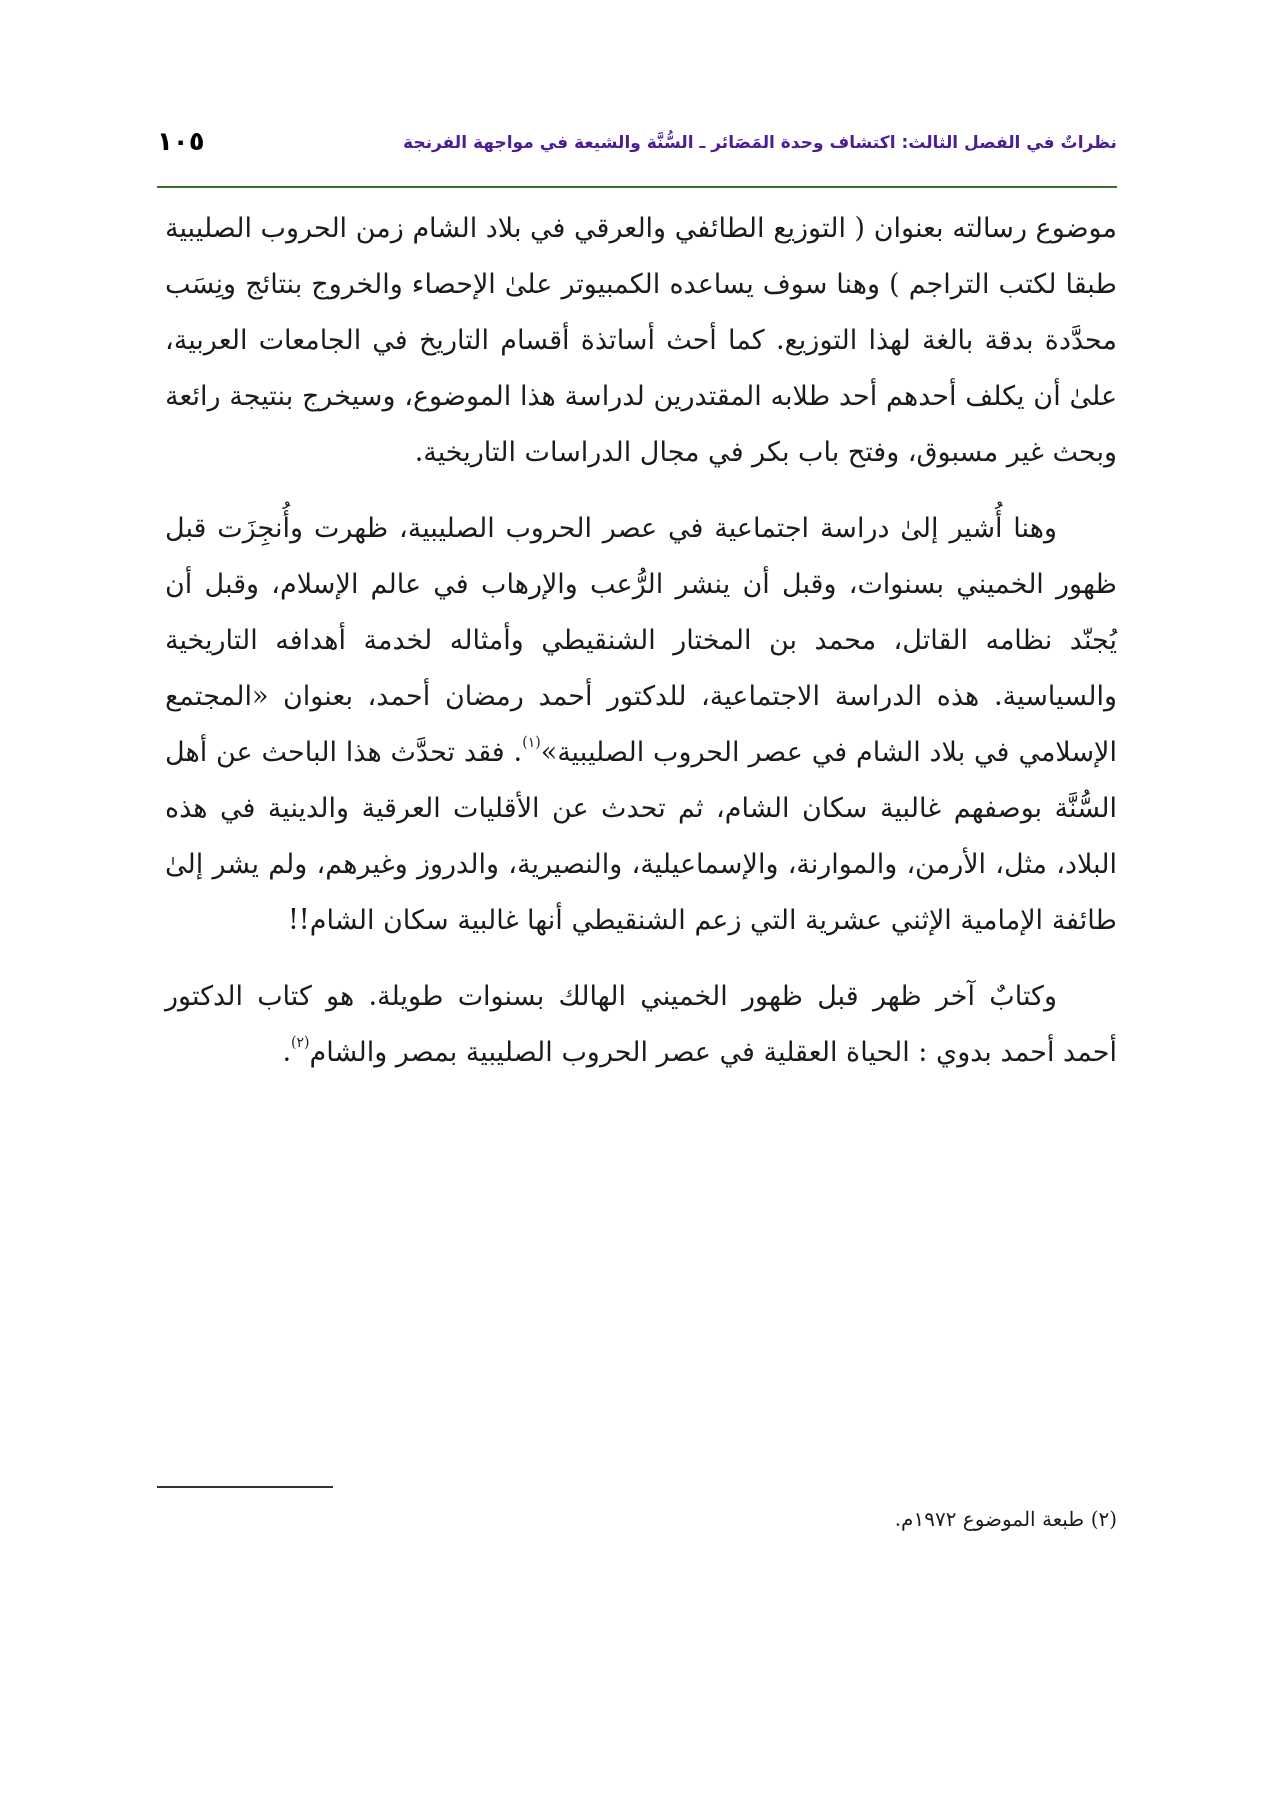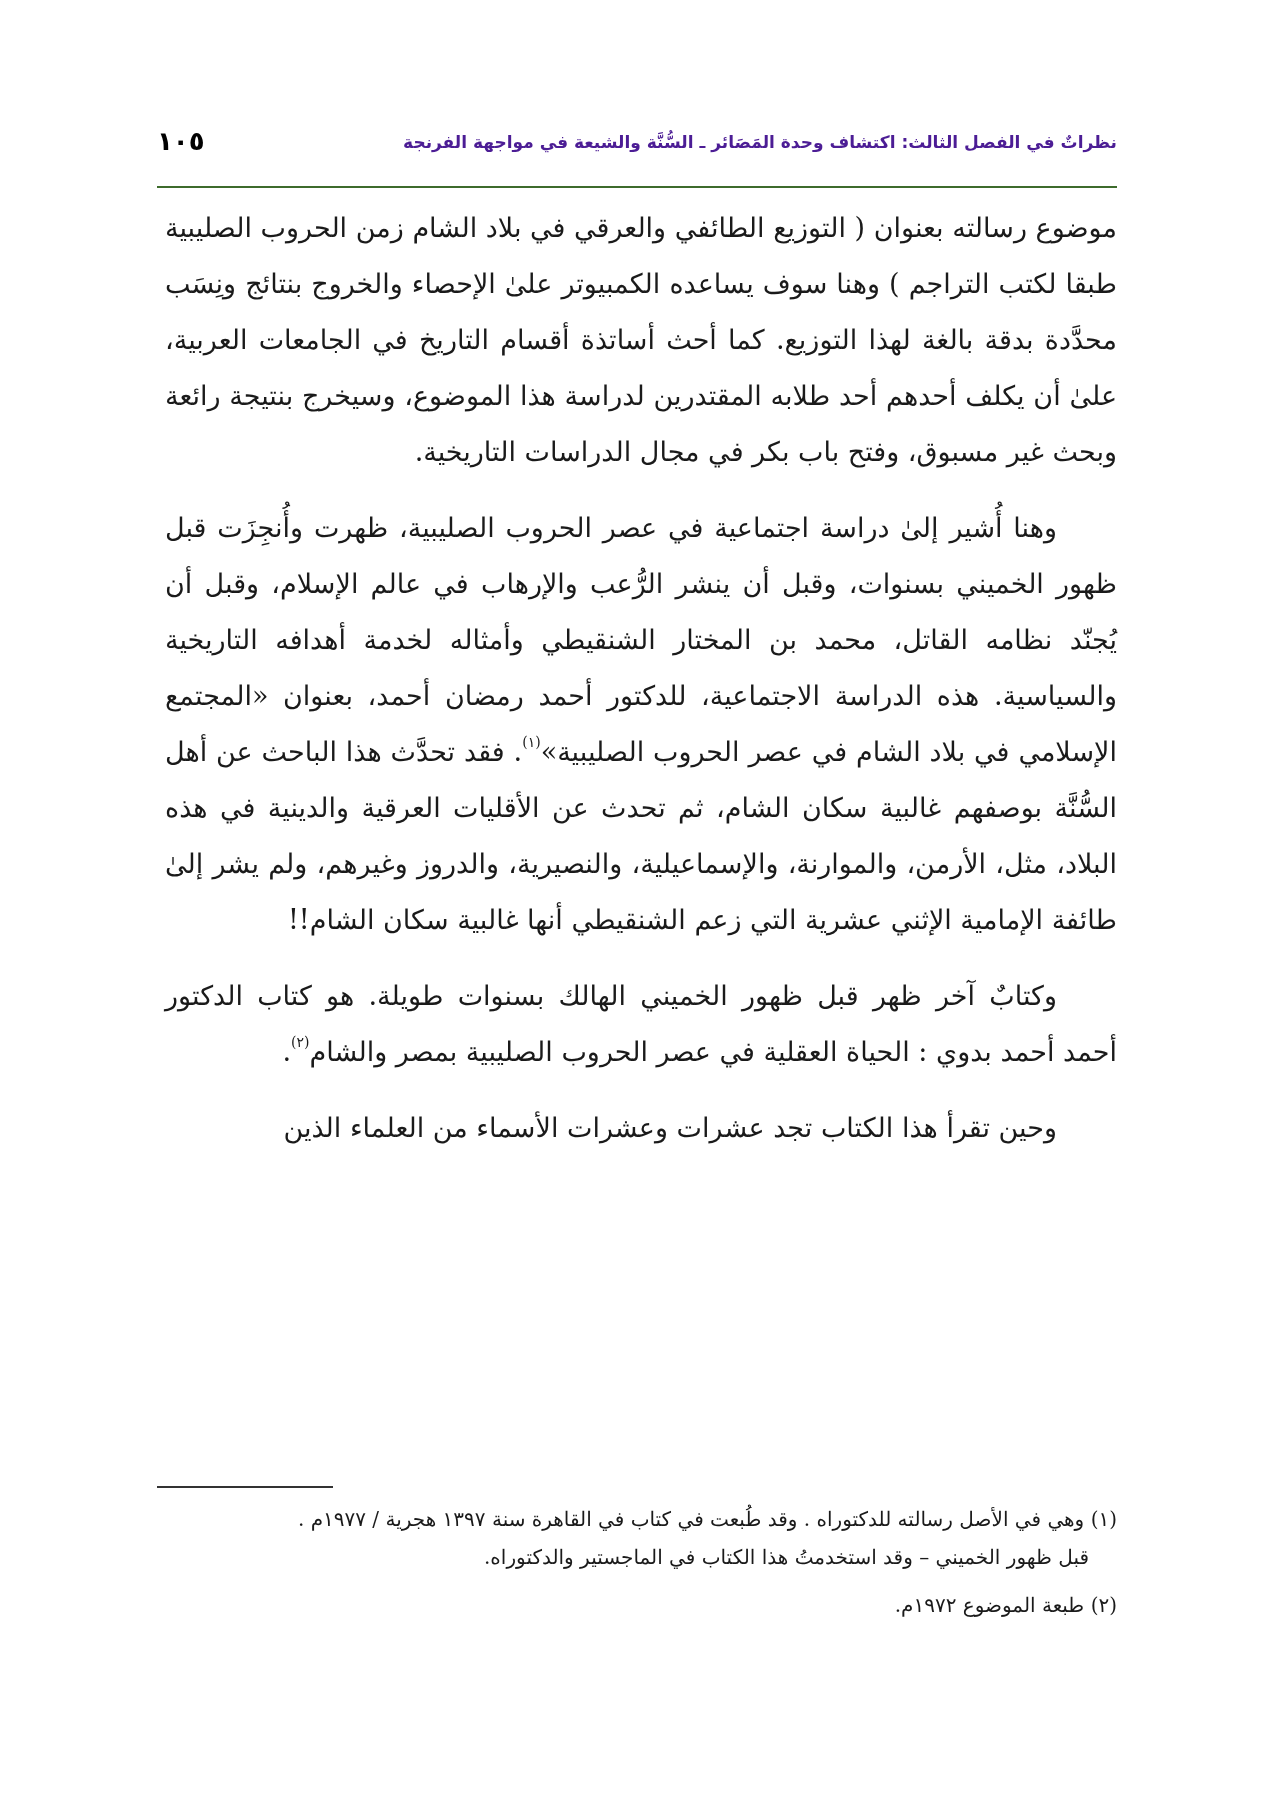--- a/index.html
+++ b/index.html
@@ -117,30 +117,24 @@
 
   <div class="head-rule"></div>
 
   <div class="body-text">
     <p>موضوع رسالته بعنوان ( التوزيع الطائفي والعرقي في بلاد الشام زمن الحروب الصليبية طبقا لكتب التراجم ) وهنا سوف يساعده الكمبيوتر علىٰ الإحصاء والخروج بنتائج ونِسَب محدَّدة بدقة بالغة لهذا التوزيع. كما أحث أساتذة أقسام التاريخ في الجامعات العربية، علىٰ أن يكلف أحدهم أحد طلابه المقتدرين لدراسة هذا الموضوع، وسيخرج بنتيجة رائعة وبحث غير مسبوق، وفتح باب بكر في مجال الدراسات التاريخية.</p>
 
     <p class="indent"><span>وهنا أُشير إلىٰ دراسة اجتماعية في عصر الحروب الصليبية، ظهرت وأُنجِزَت قبل ظهور الخميني بسنوات، وقبل أن ينشر الرُّعب والإرهاب في عالم الإسلام، وقبل أن يُجنّد نظامه القاتل، محمد بن المختار الشنقيطي وأمثاله لخدمة أهدافه التاريخية والسياسية. هذه الدراسة الاجتماعية، للدكتور أحمد رمضان أحمد، بعنوان «المجتمع الإسلامي في بلاد الشام في عصر الحروب الصليبية»</span><sup class="fn-ref">(١)</sup><span>. فقد تحدَّث هذا الباحث عن أهل السُّنَّة بوصفهم غالبية سكان الشام، ثم تحدث عن الأقليات العرقية والدينية في هذه البلاد، مثل، الأرمن، والموارنة، والإسماعيلية، والنصيرية، والدروز وغيرهم، ولم يشر إلىٰ طائفة الإمامية الإثني عشرية التي زعم الشنقيطي أنها غالبية سكان الشام!!</span></p>
 
     <p class="indent"><span>وكتابٌ آخر ظهر قبل ظهور الخميني الهالك بسنوات طويلة. هو كتاب الدكتور أحمد أحمد بدوي : الحياة العقلية في عصر الحروب الصليبية بمصر والشام</span><sup class="fn-ref">(٢)</sup><span>.</span></p>
 
-    <p class="indent">وحين تقرأ هذا الكتاب تجد عشرات وعشرات الأسماء من العلماء الذين</p>
   </div>
 
   <div class="fn-rule"></div>
 
   <div class="footnotes">
-    <div class="fn">
-      <span>(١)</span>
-      <span>وهي في الأصل رسالته للدكتوراه . وقد طُبعت في كتاب في القاهرة سنة ١٣٩٧ هجرية / ١٩٧٧م .</span>
-      <span class="cont">قبل ظهور الخميني – وقد استخدمتُ هذا الكتاب في الماجستير والدكتوراه.</span>
-    </div>
     <div class="fn">
       <span>(٢)</span>
       <span>طبعة الموضوع ١٩٧٢م.</span>
     </div>
   </div>
 
 </div>
 
 </body></html>

